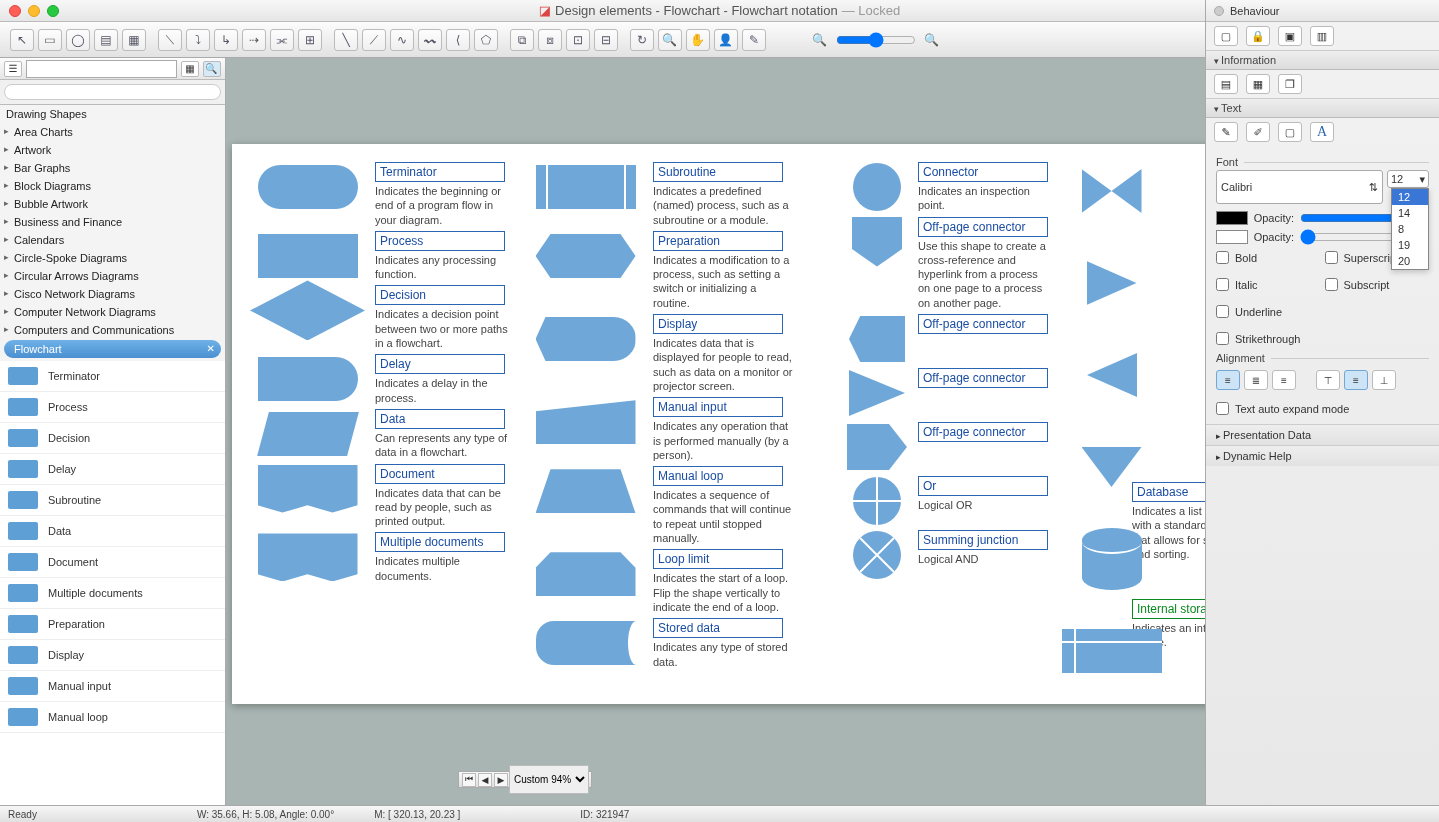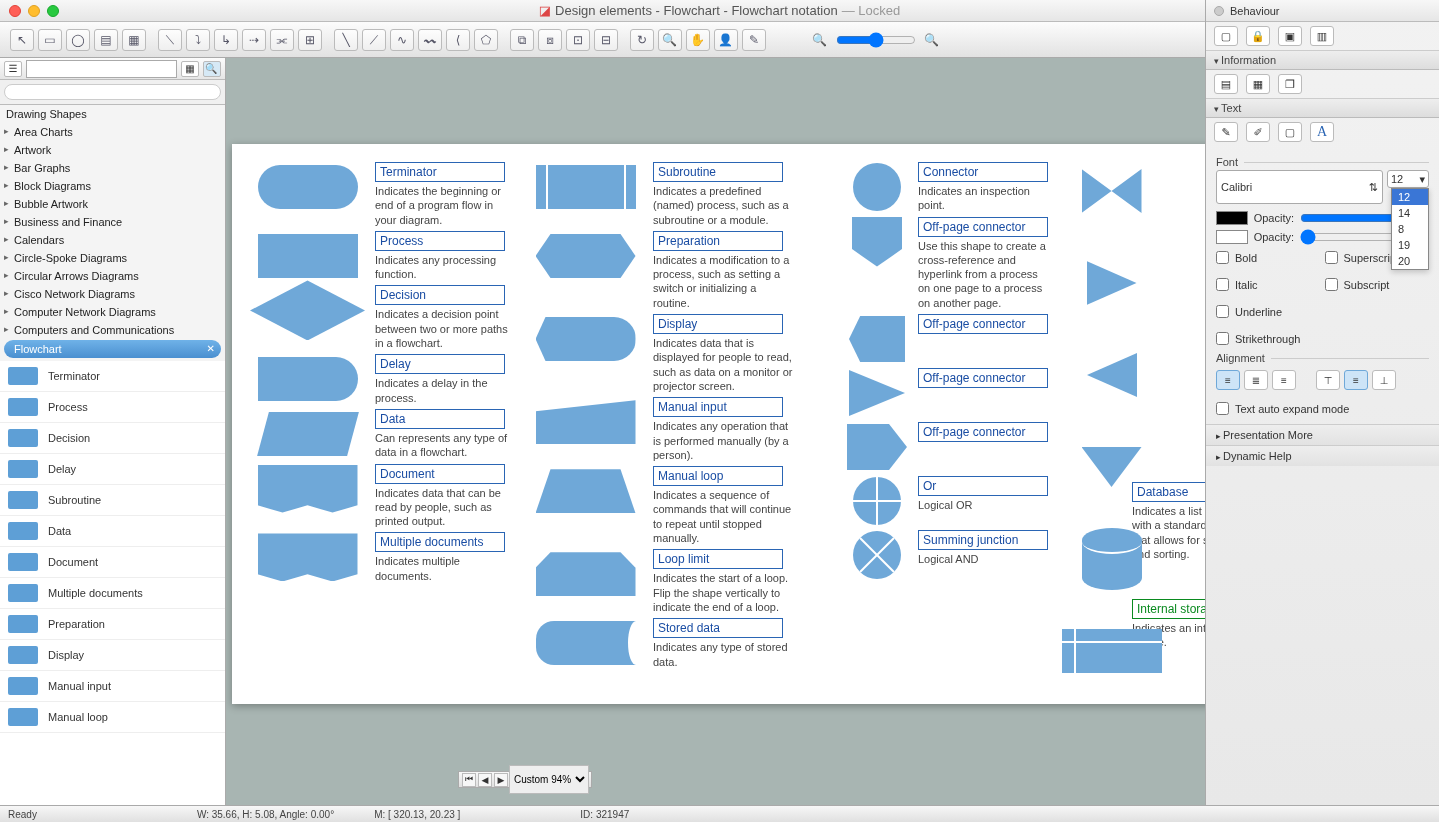--- a/index.html
+++ b/index.html
@@ -546,21 +546,21 @@
         <div class="align-btn">⊤</div>
         <div class="align-btn active">≡</div>
         <div class="align-btn">⊥</div>
       </div>
     </div>
     <label class="check-row" style="margin-top:8px">
         <input type="checkbox" style="">
         <span>Text auto expand mode</span>
       </label>
   </div>
-  <div class="rp-footer-item">Presentation More</div>
+  <div class="rp-footer-item">Presentation Data</div>
   <div class="rp-footer-item">Dynamic Help</div>
 </div>
 
 <div class="statusbar">
   <span>Ready</span>
   <span style="margin-left:120px">W: 35.66,  H: 5.08,  Angle: 0.00°</span>
   <span style="">M: [ 320.13, 20.23 ]</span>
   <span style="margin-left:80px">ID: 321947</span>
 </div>
 

